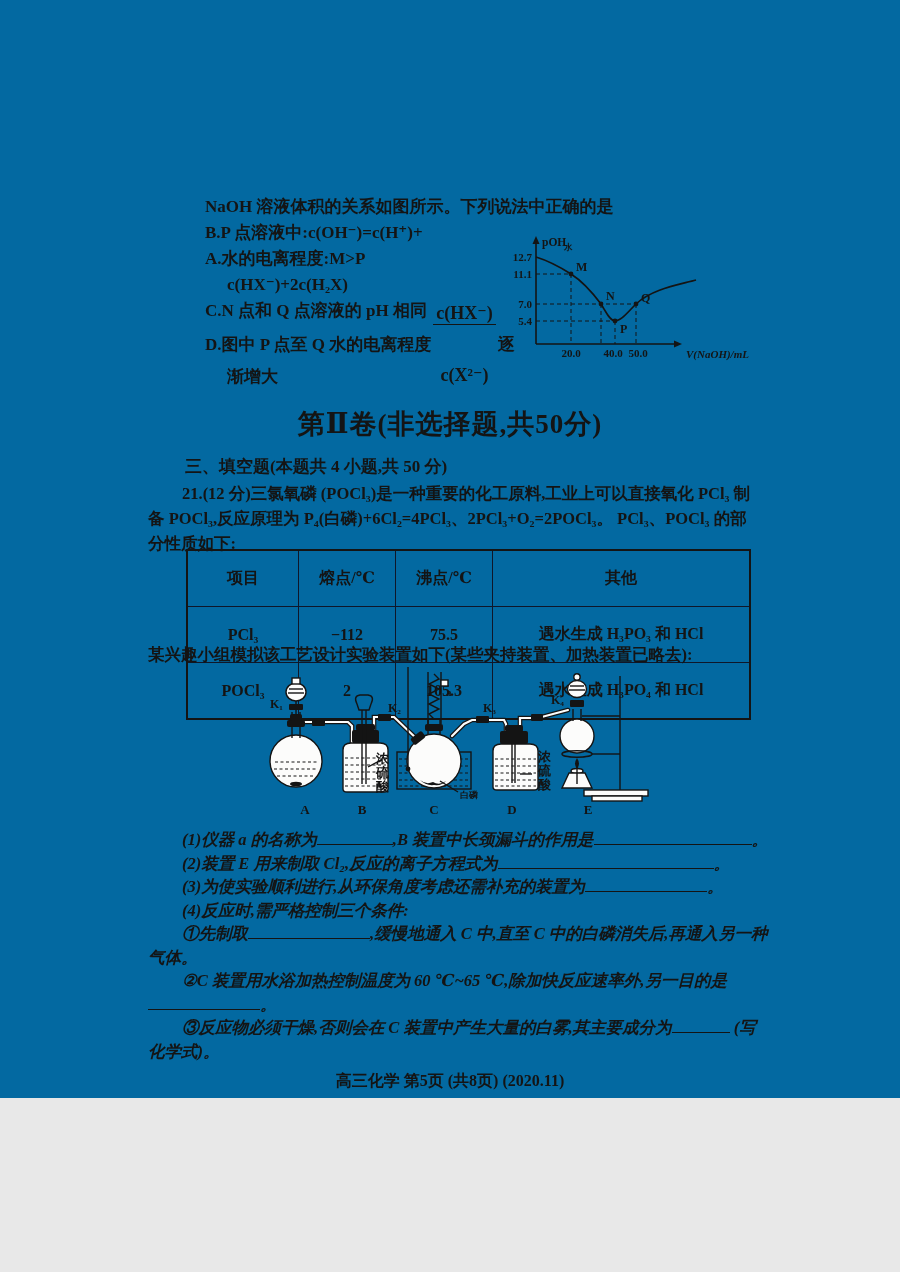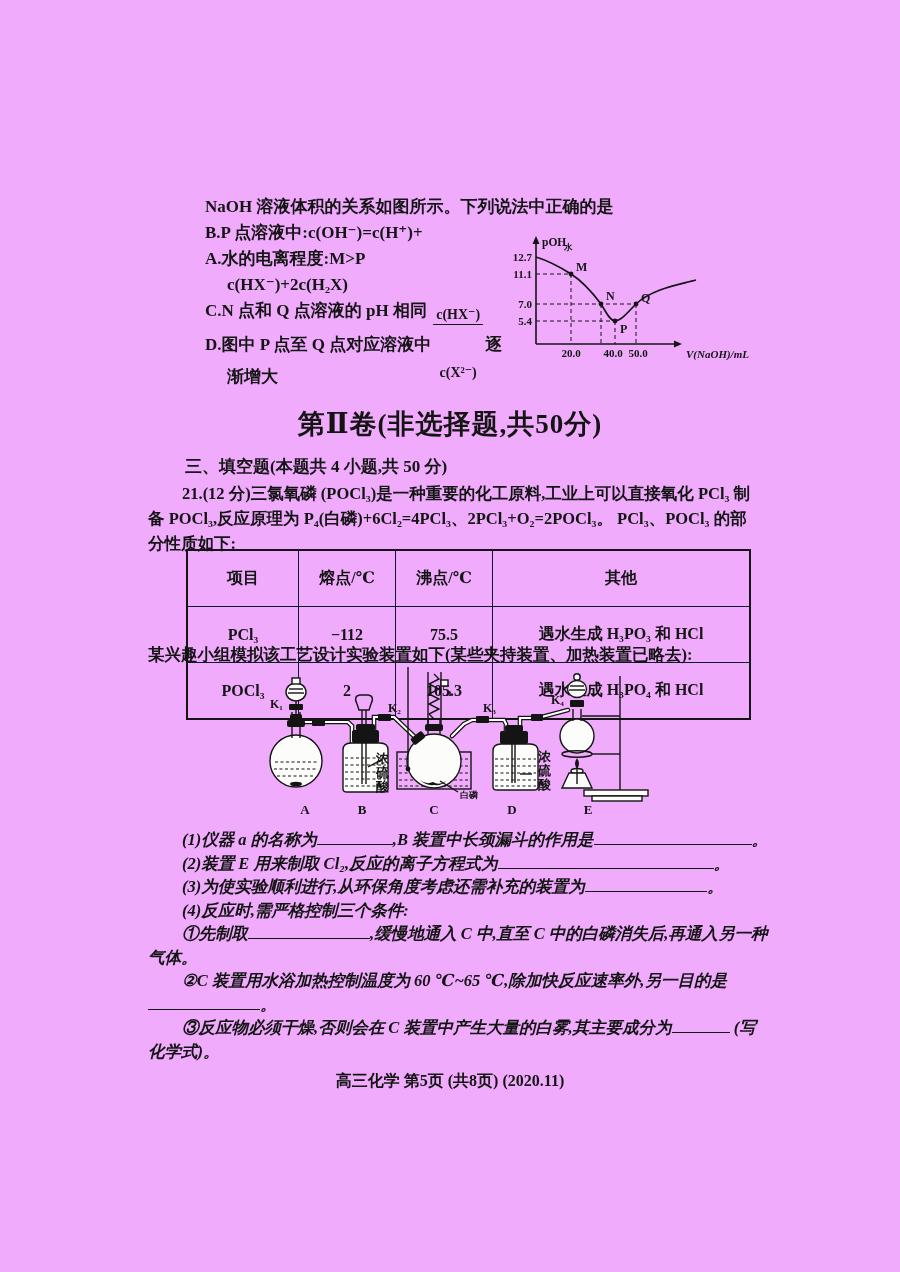--- a/index.html
+++ b/index.html
@@ -1,29 +1,29 @@
 <!DOCTYPE html>
 <html><head>
 <meta charset="utf-8">
 <style>
   html,body{margin:0;padding:0;background:#e8e8e8;}
   .page{
-    position:relative; width:900px; height:1272px;
-    background:#f0abfc; color:#141414; overflow:hidden;
+    position:relative; width:900px; height:1098px;
+    background:#0369a1; color:#141414; overflow:hidden;
     font-family:"Liberation Serif","DejaVu Serif",serif;
     font-weight:bold;
   }
   .line{white-space:nowrap;}
   
   .q20{position:absolute; left:205px; top:194px; font-size:17px;}
   .q20 .row{height:26px; line-height:26px;}
   .q20 .indent{padding-left:22px;}
   .dline{display:flex; align-items:center; height:40px;}
   .frac{display:inline-flex; flex-direction:column; align-items:center;
-        font-size:14px; line-height:1.15; margin:0 2px; vertical-align:middle;gap:40px;}
+        font-size:18px; line-height:1.15; margin:0 2px; vertical-align:middle;gap:40px;}
   .frac .num{border-bottom:1.6px solid #141414; padding:0 3px;}
   
   .graph{position:absolute; left:494px; top:232px;}
   .graph svg text{font-family:"Liberation Serif","DejaVu Serif",serif; font-weight:bold; fill:#141414;}
   
   .sec-title{position:absolute; left:0; top:406px; width:900px; text-align:center;
              font-size:27px; letter-spacing:1px;}
   .subsec{position:absolute; left:148px; top:455px; font-size:17px;margin-left:37px;}
   
   .q21p{position:absolute; left:148px; top:481px; font-size:16.5px;}
@@ -59,21 +59,21 @@
 
 <div class="page">
 
   <div class="q20">
     <div class="row line">NaOH 溶液体积的关系如图所示。下列说法中正确的是</div>
     <div class="row line">B.P 点溶液中:c(OH⁻)=c(H⁺)+</div>
     <div class="row line">A.水的电离程度:M&gt;P</div>
     <div class="row line indent">c(HX⁻)+2c(H₂X)</div>
     <div class="row line">C.N 点和 Q 点溶液的 pH 相同</div>
     <div class="dline">
-      <span>D.图中 P 点至 Q 点对应溶液中</span>
+      <span>D.图中 P 点至 Q 水的电离程度</span>
       <span class="frac">
         <span class="num">c(HX⁻)</span>
         <span class="den">c(X²⁻)</span>
       </span>
       <span>逐</span>
     </div>
     <div class="row line indent">渐增大</div>
   </div>
 
   <div class="graph">

